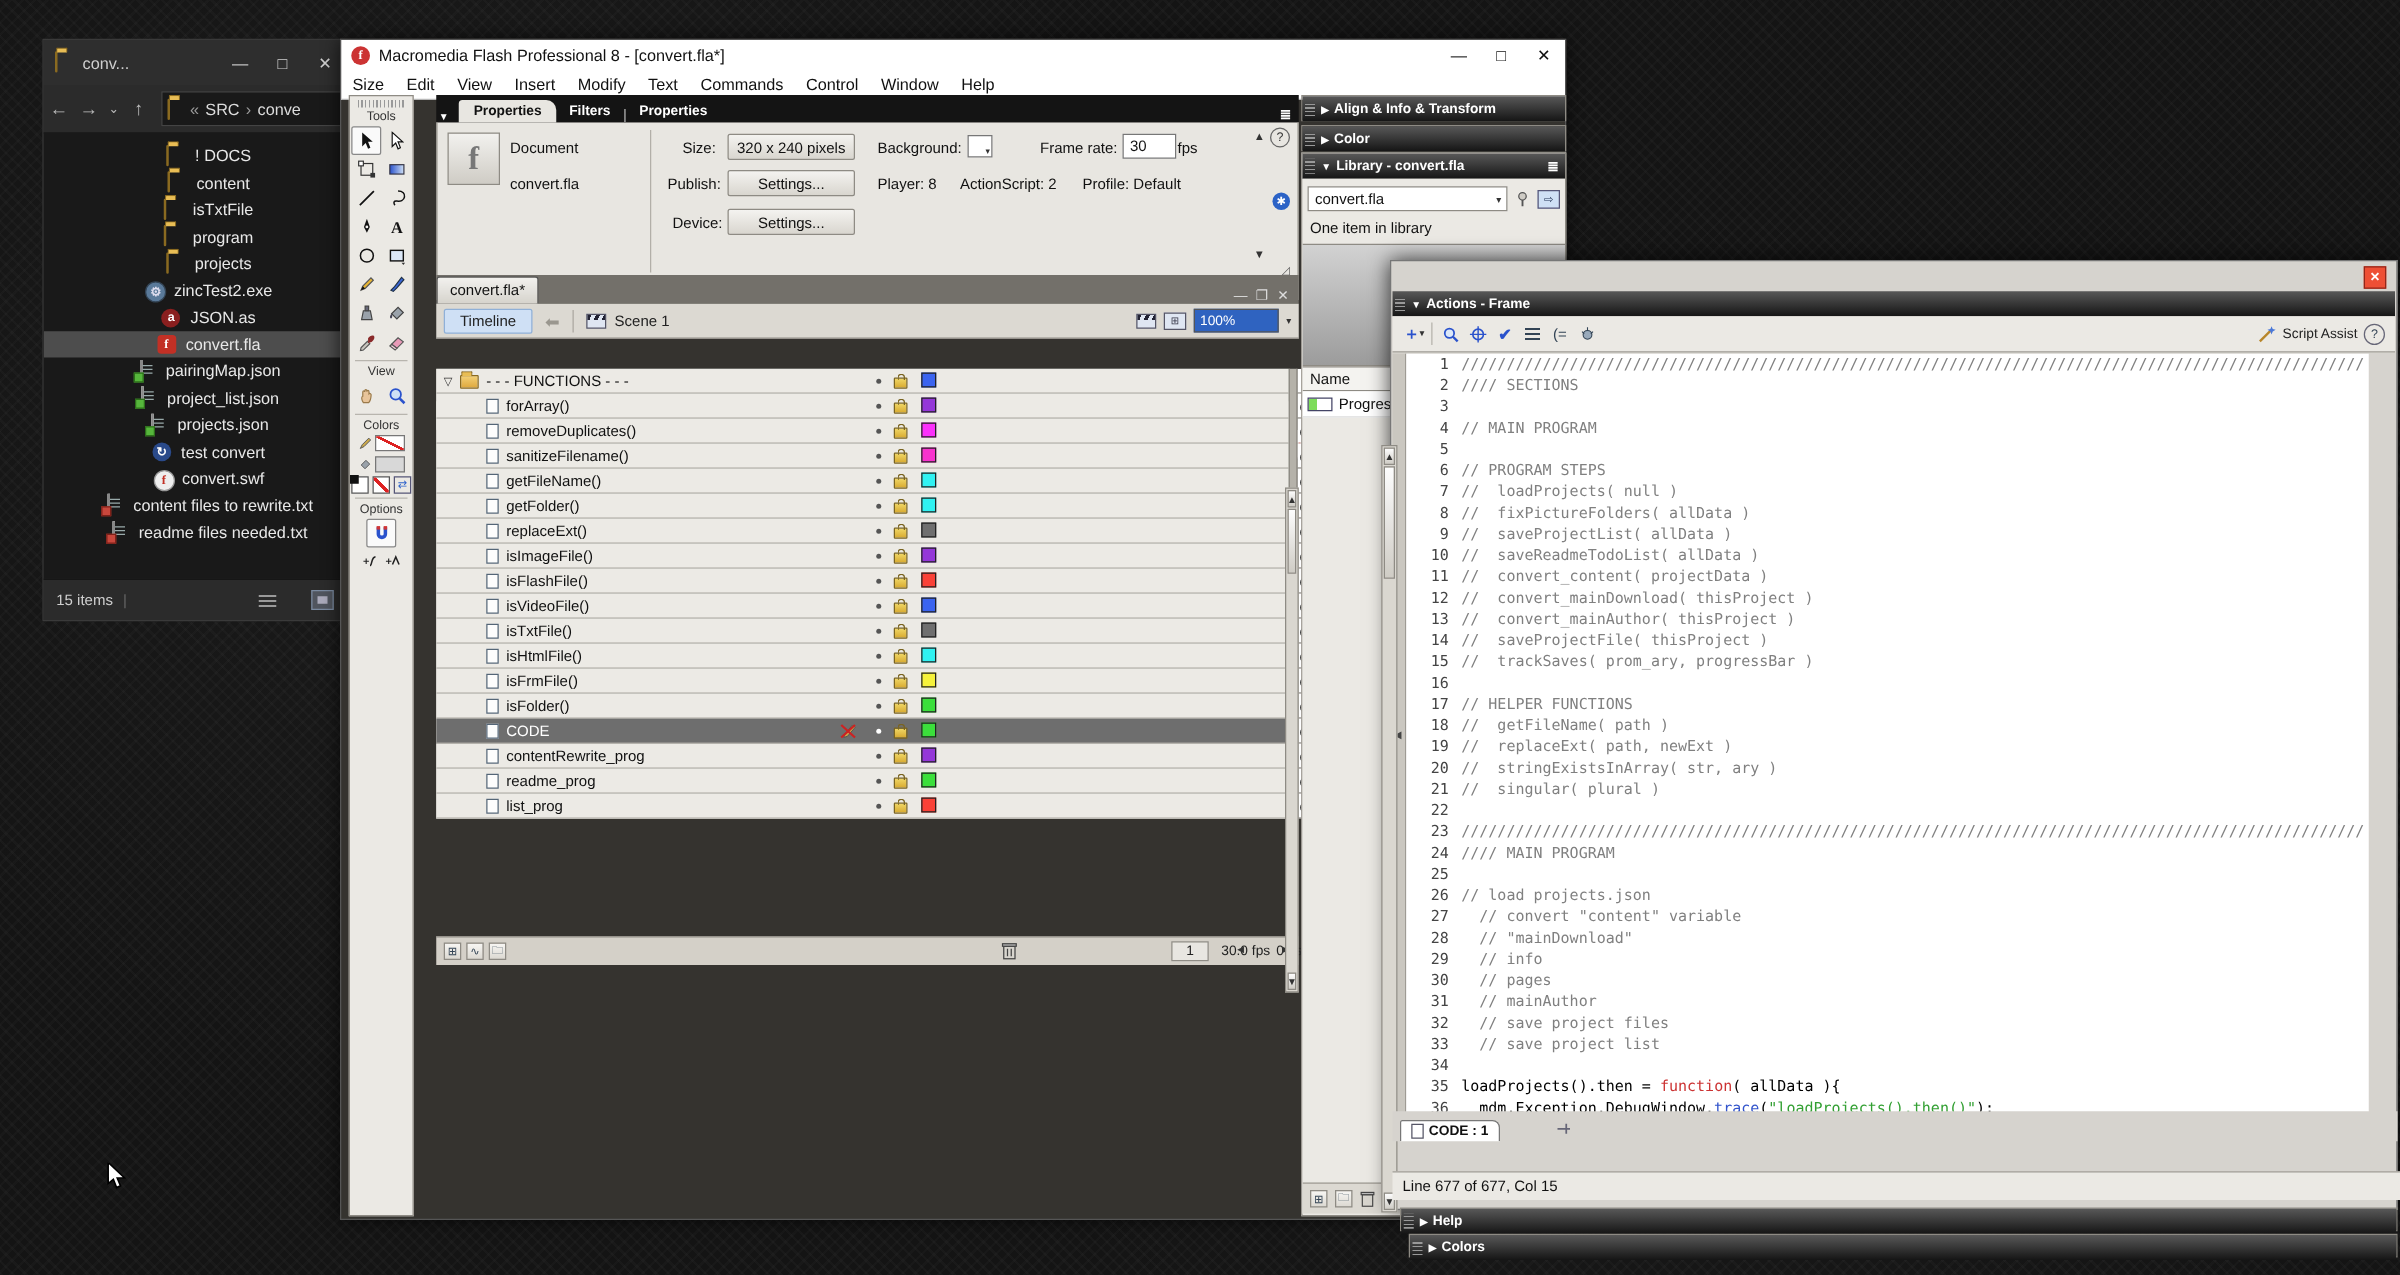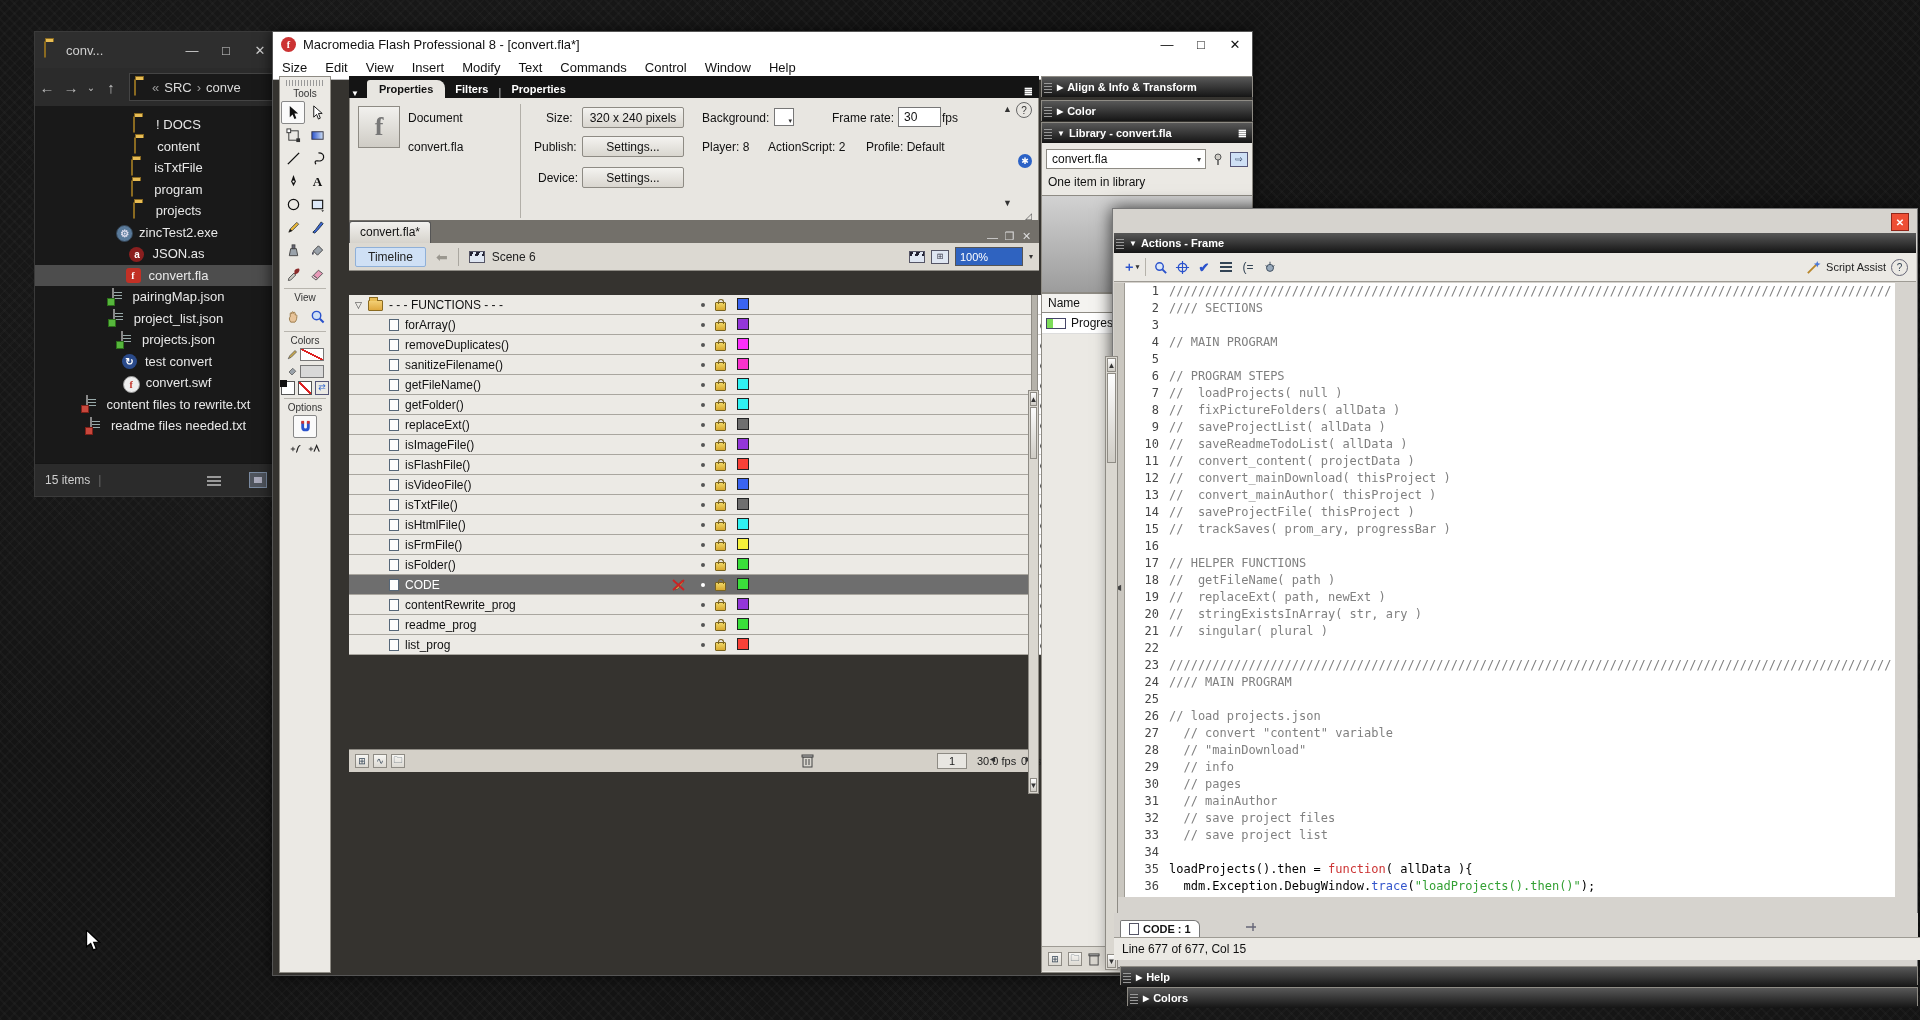--- a/index.html
+++ b/index.html
@@ -456,21 +456,21 @@
         <span class="mdibtn">❐</span>
         <span class="mdibtn">✕</span>
       </span>
     </div>
 
     <div class="abs editbar" style="left:76px;top:211px;width:690px;height:27px;">
       <span class="tl-btn">Timeline</span>
       <span style="margin:0 10px;color:#9a978f;font-size:14px;">⬅</span>
       <span style="width:1px;height:18px;background:#aaa7a0;margin-right:10px;"></span>
       <span class="clap"></span>
-      <span style="margin-left:7px;">Scene 6</span>
+      <span style="margin-left:7px;">Scene 1</span>
       <span style="margin-left:auto;display:flex;align-items:center;gap:6px;padding-right:6px;">
         <span class="clap"></span>
         <span style="width:16px;height:12px;border:1px solid #556;background:#dfe6f2;display:flex;align-items:center;justify-content:center;font-size:8px;color:#334;">⊞</span>
         <span style="width:62px;height:17px;background:#2f63c0;border:1px solid #555;color:#fff;font-size:11px;display:flex;align-items:center;padding-left:4px;">100%</span>
         <span style="font-size:8px;color:#333;">▾</span>
       </span>
     </div>
 
     <div class="abs tl-header" style="left:76px;top:241px;width:682px;height:22px;">
       <span style="position:absolute;left:4px;top:5px;width:8px;height:12px;background:repeating-linear-gradient(0deg,#999 0 1px,transparent 1px 3px);"></span>
@@ -810,21 +810,21 @@
     <div class="abs" style="left:1px;top:74px;width:11px;height:614px;background:#cac7c0;border-right:1px solid #9e9b94;box-sizing:border-box;">
       <span style="position:absolute;top:300px;left:1px;font-size:8px;color:#444;">◀</span>
     </div>
     <div class="abs code" style="left:12px;top:74px;width:770px;height:614px;" id="code-area"><div class="cl"><span class="ln">1</span><span class="ct"><span class="cm">////////////////////////////////////////////////////////////////////////////////////////////////////</span></span></div><div class="cl"><span class="ln">2</span><span class="ct"><span class="cm">//// SECTIONS</span></span></div><div class="cl"><span class="ln">3</span><span class="ct"></span></div><div class="cl"><span class="ln">4</span><span class="ct"><span class="cm">// MAIN PROGRAM</span></span></div><div class="cl"><span class="ln">5</span><span class="ct"></span></div><div class="cl"><span class="ln">6</span><span class="ct"><span class="cm">// PROGRAM STEPS</span></span></div><div class="cl"><span class="ln">7</span><span class="ct"><span class="cm">//  loadProjects( null )</span></span></div><div class="cl"><span class="ln">8</span><span class="ct"><span class="cm">//  fixPictureFolders( allData )</span></span></div><div class="cl"><span class="ln">9</span><span class="ct"><span class="cm">//  saveProjectList( allData )</span></span></div><div class="cl"><span class="ln">10</span><span class="ct"><span class="cm">//  saveReadmeTodoList( allData )</span></span></div><div class="cl"><span class="ln">11</span><span class="ct"><span class="cm">//  convert_content( projectData )</span></span></div><div class="cl"><span class="ln">12</span><span class="ct"><span class="cm">//  convert_mainDownload( thisProject )</span></span></div><div class="cl"><span class="ln">13</span><span class="ct"><span class="cm">//  convert_mainAuthor( thisProject )</span></span></div><div class="cl"><span class="ln">14</span><span class="ct"><span class="cm">//  saveProjectFile( thisProject )</span></span></div><div class="cl"><span class="ln">15</span><span class="ct"><span class="cm">//  trackSaves( prom_ary, progressBar )</span></span></div><div class="cl"><span class="ln">16</span><span class="ct"></span></div><div class="cl"><span class="ln">17</span><span class="ct"><span class="cm">// HELPER FUNCTIONS</span></span></div><div class="cl"><span class="ln">18</span><span class="ct"><span class="cm">//  getFileName( path )</span></span></div><div class="cl"><span class="ln">19</span><span class="ct"><span class="cm">//  replaceExt( path, newExt )</span></span></div><div class="cl"><span class="ln">20</span><span class="ct"><span class="cm">//  stringExistsInArray( str, ary )</span></span></div><div class="cl"><span class="ln">21</span><span class="ct"><span class="cm">//  singular( plural )</span></span></div><div class="cl"><span class="ln">22</span><span class="ct"></span></div><div class="cl"><span class="ln">23</span><span class="ct"><span class="cm">////////////////////////////////////////////////////////////////////////////////////////////////////</span></span></div><div class="cl"><span class="ln">24</span><span class="ct"><span class="cm">//// MAIN PROGRAM</span></span></div><div class="cl"><span class="ln">25</span><span class="ct"></span></div><div class="cl"><span class="ln">26</span><span class="ct"><span class="cm">// load projects.json</span></span></div><div class="cl"><span class="ln">27</span><span class="ct"><span class="cm">  // convert "content" variable</span></span></div><div class="cl"><span class="ln">28</span><span class="ct"><span class="cm">  // "mainDownload"</span></span></div><div class="cl"><span class="ln">29</span><span class="ct"><span class="cm">  // info</span></span></div><div class="cl"><span class="ln">30</span><span class="ct"><span class="cm">  // pages</span></span></div><div class="cl"><span class="ln">31</span><span class="ct"><span class="cm">  // mainAuthor</span></span></div><div class="cl"><span class="ln">32</span><span class="ct"><span class="cm">  // save project files</span></span></div><div class="cl"><span class="ln">33</span><span class="ct"><span class="cm">  // save project list</span></span></div><div class="cl"><span class="ln">34</span><span class="ct"></span></div><div class="cl"><span class="ln">35</span><span class="ct"><span>loadProjects().then = </span><span class="kw">function</span><span>( allData ){</span></span></div><div class="cl"><span class="ln">36</span><span class="ct"><span>  mdm.Exception.DebugWindow.</span><span class="fn">trace</span><span>(</span><span class="st">"loadProjects().then()"</span><span>);</span></span></div></div>
     <div class="abs vscroll" style="right:8px;top:74px;width:13px;height:614px;">
       <span class="sbtn" style="top:1px;">▲</span>
       <span class="thumb" style="left:1px;right:1px;top:16px;height:88px;width:auto;"></span>
       <span class="sbtn" style="bottom:1px;">▼</span>
     </div>
 
-    <div class="abs" style="left:1px;top:704px;width:804px;height:24px;background:#d6d3ce;display:flex;align-items:flex-end;padding-left:6px;box-sizing:border-box;gap:40px;">
+    <div class="abs" style="left:1px;top:680px;width:804px;height:24px;background:#d6d3ce;display:flex;align-items:flex-end;padding-left:6px;box-sizing:border-box;gap:40px;">
       <span class="atab">
         <span style="width:8px;height:10px;background:#fff;border:1px solid #556;display:inline-block;"></span>
         <span>CODE : 1</span>
       </span>
       <svg width="14" height="14" viewBox="0 0 14 14" style="margin-left:4px;margin-bottom:3px;">
           <path d="M2 7 H9 M9 3 V11 M9 7 L12 7" stroke="#667" stroke-width="1.4" fill="none"></path>
         </svg>
     </div>
     <div class="abs astatus" style="left:1px;top:728px;width:804px;height:22px;">
       <span>Line 677 of 677, Col 15</span>

